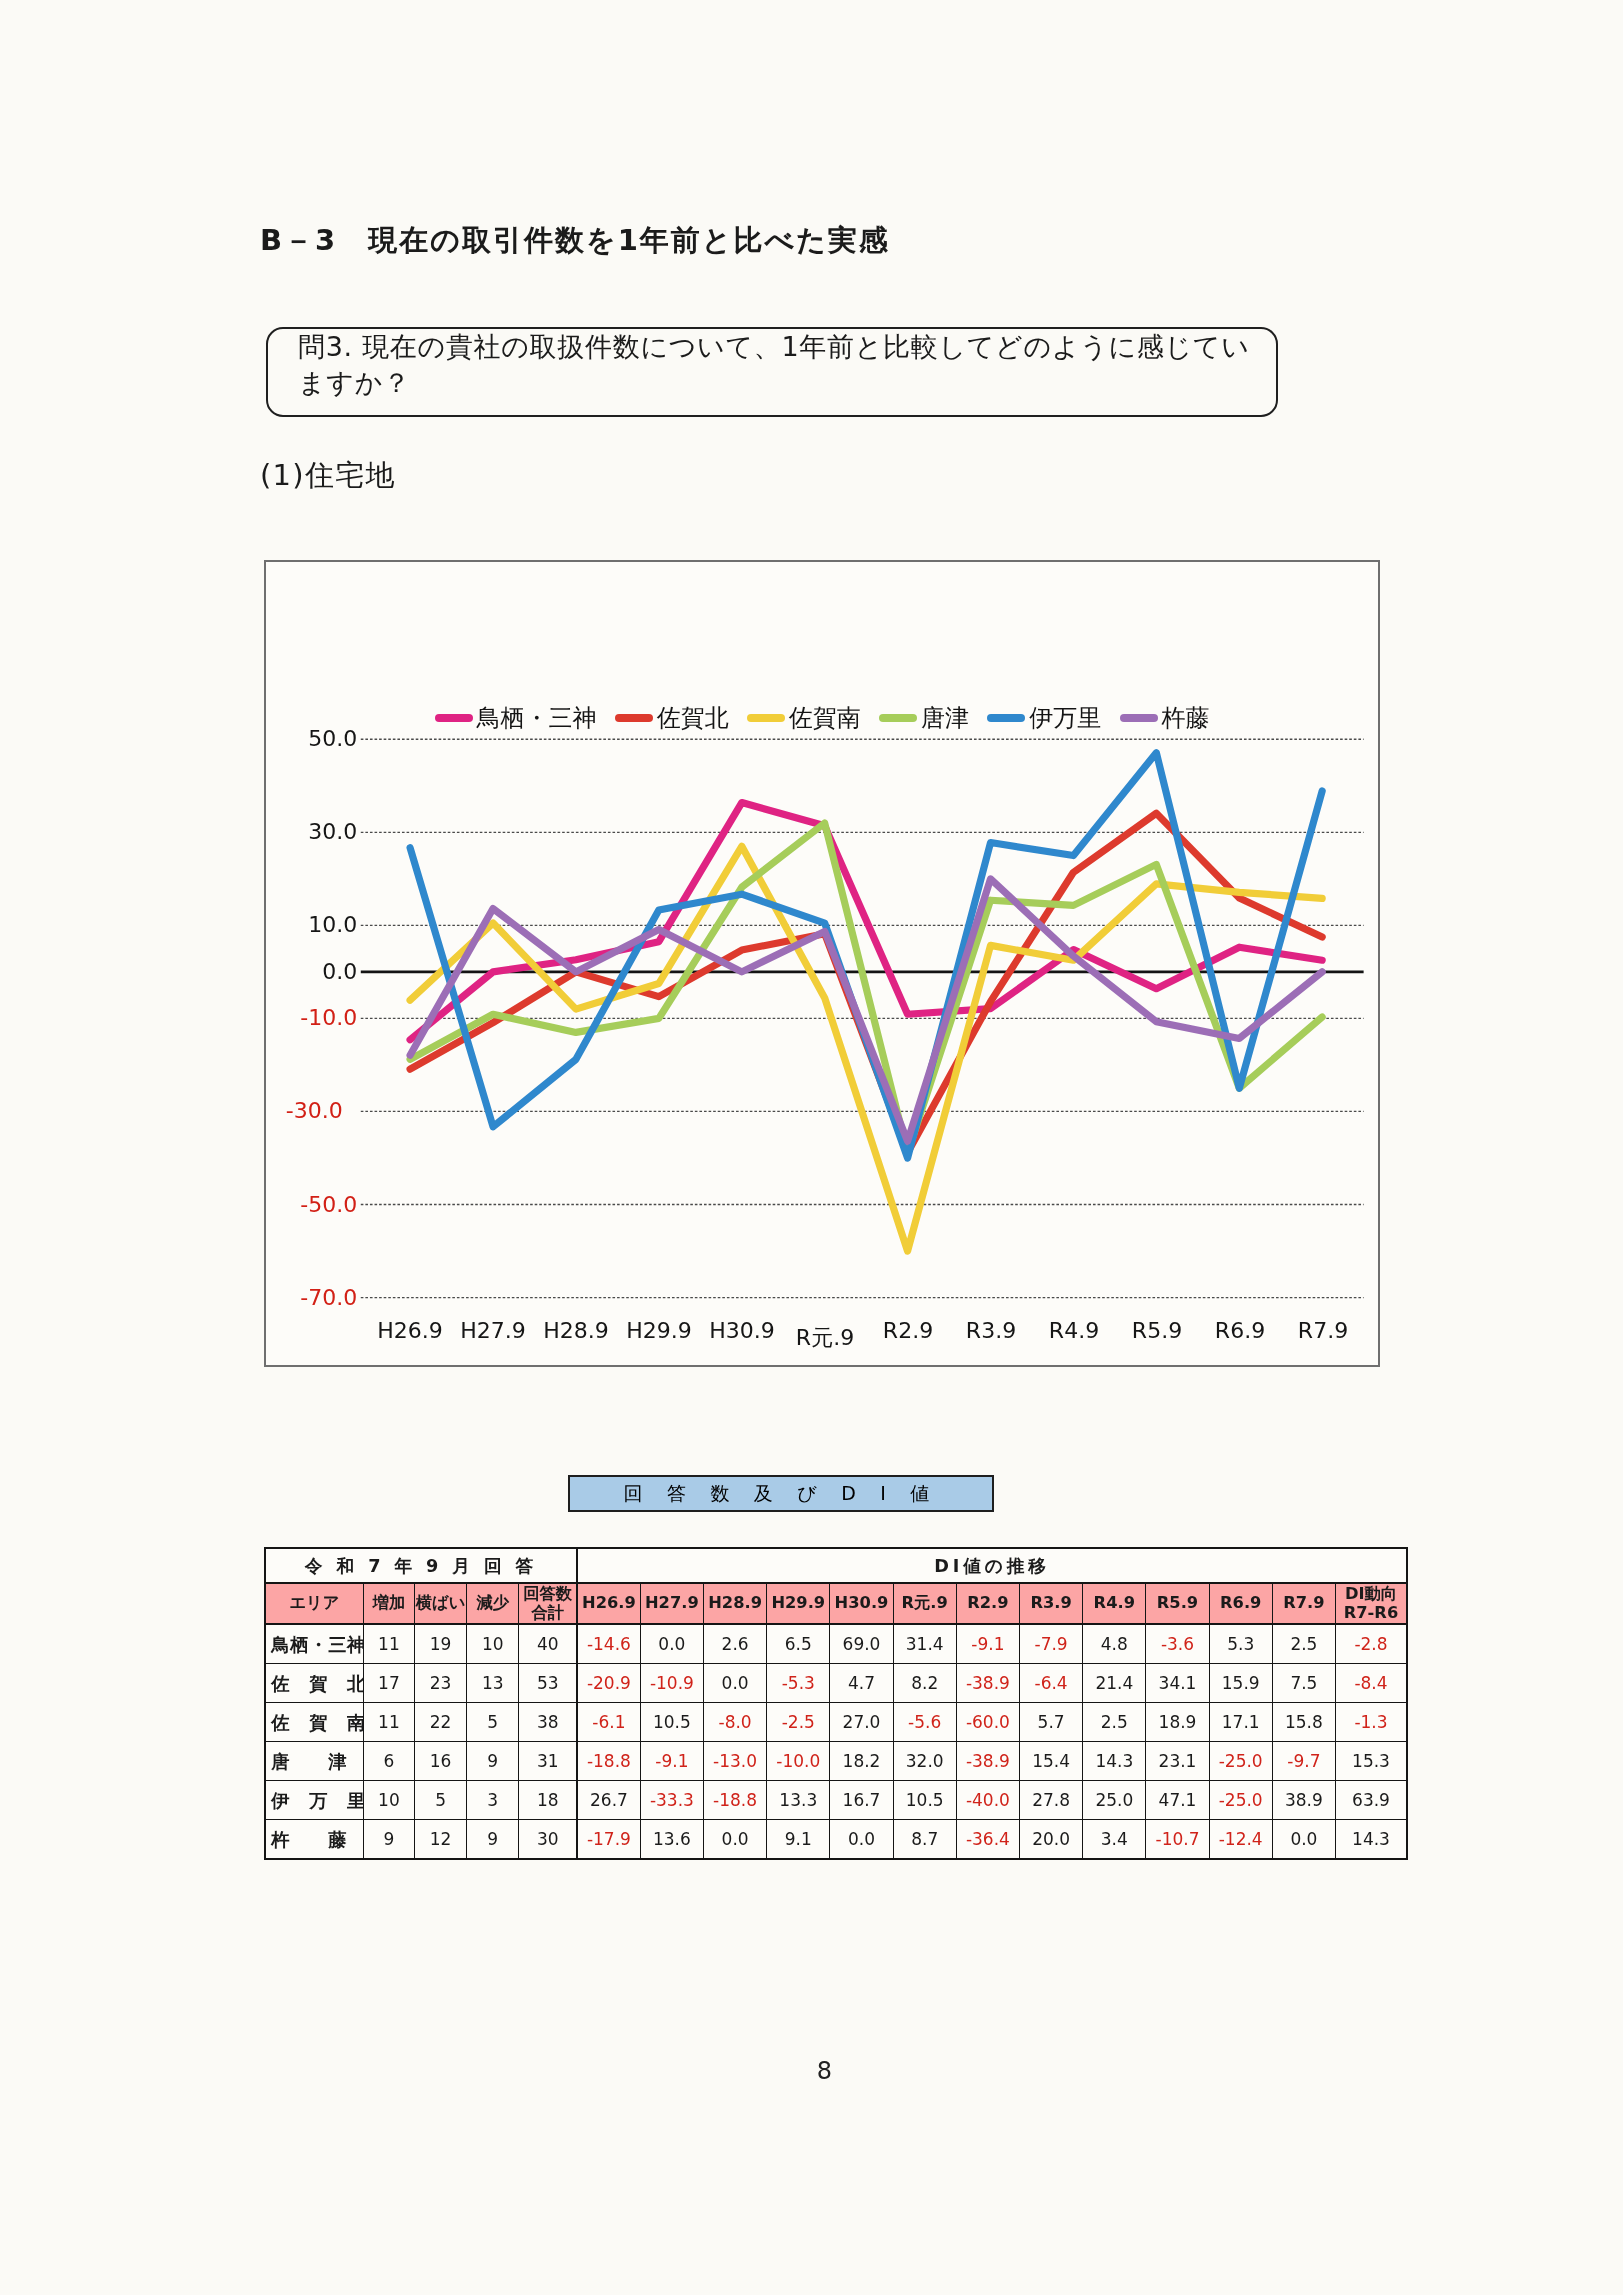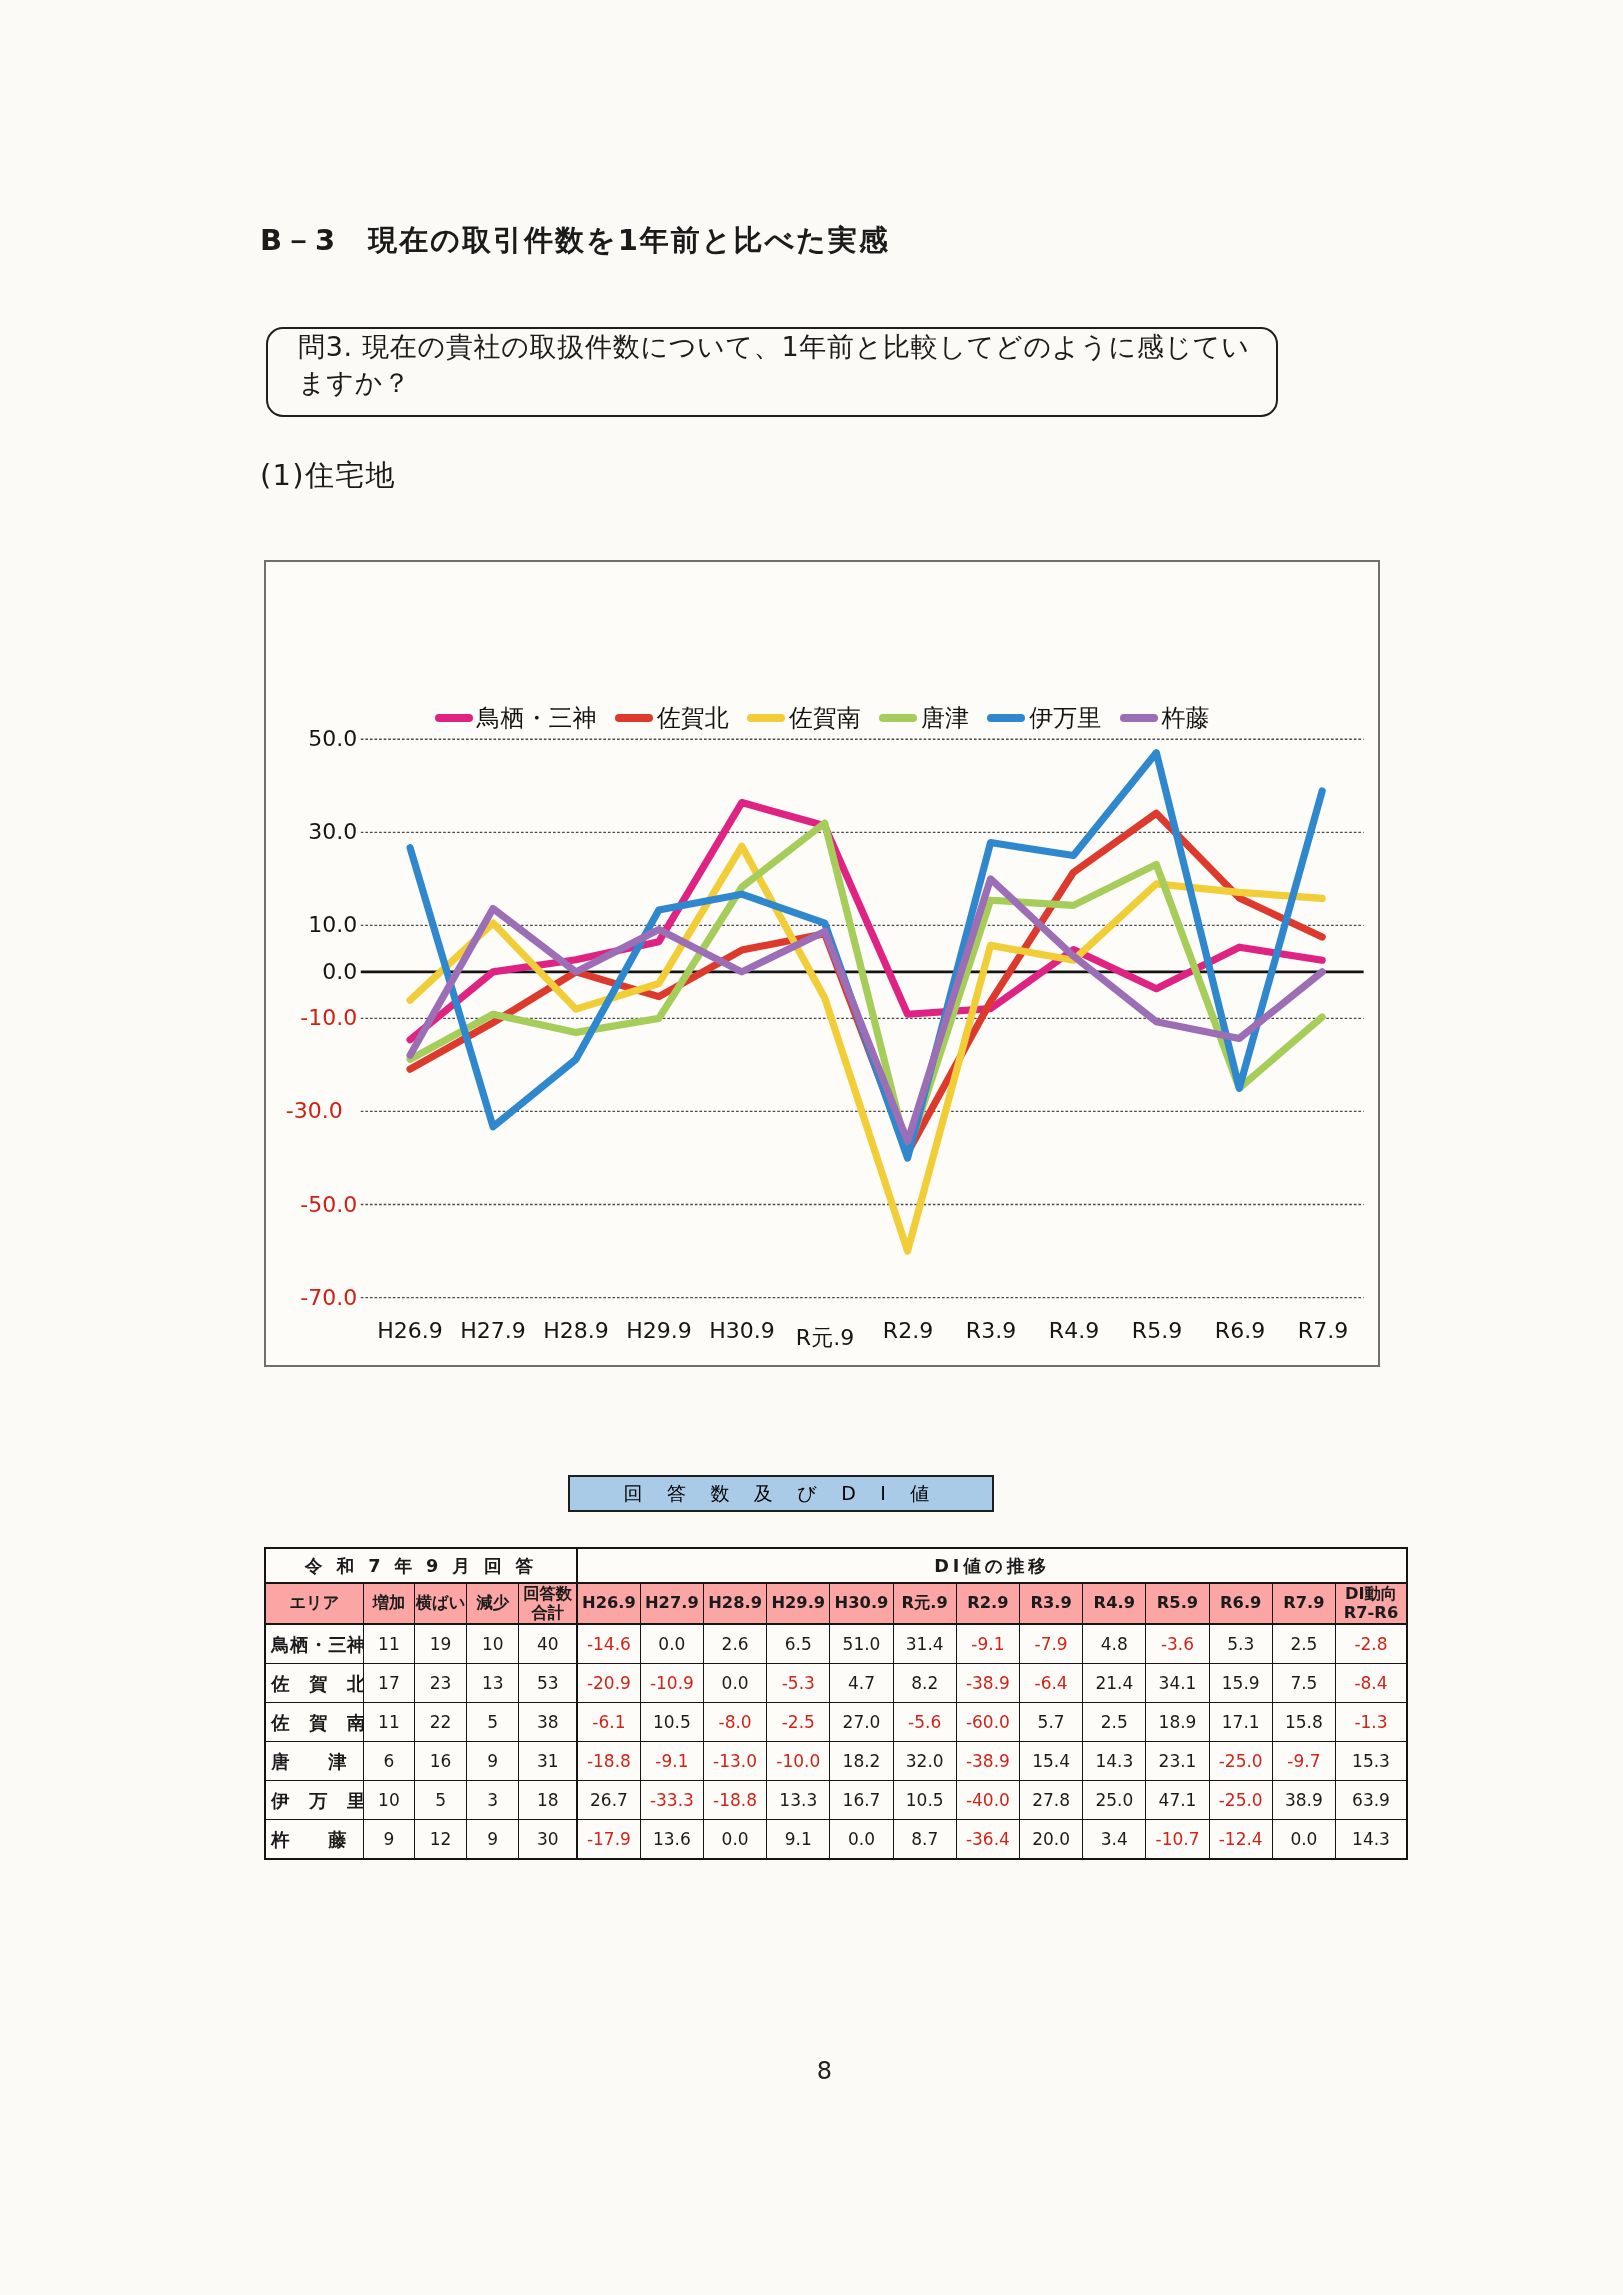--- a/index.html
+++ b/index.html
@@ -232,21 +232,21 @@
           <tr>
             <td class="area">鳥栖・三神</td>
             <td>11</td>
             <td>19</td>
             <td>10</td>
             <td>40</td>
             <td class="sec-split neg">-14.6</td>
             <td>0.0</td>
             <td>2.6</td>
             <td>6.5</td>
-            <td>51.0</td>
+            <td>69.0</td>
             <td>31.4</td>
             <td class="neg">-9.1</td>
             <td class="neg">-7.9</td>
             <td>4.8</td>
             <td class="neg">-3.6</td>
             <td>5.3</td>
             <td>2.5</td>
             <td class="neg">-2.8</td>
           </tr>
           <tr>

